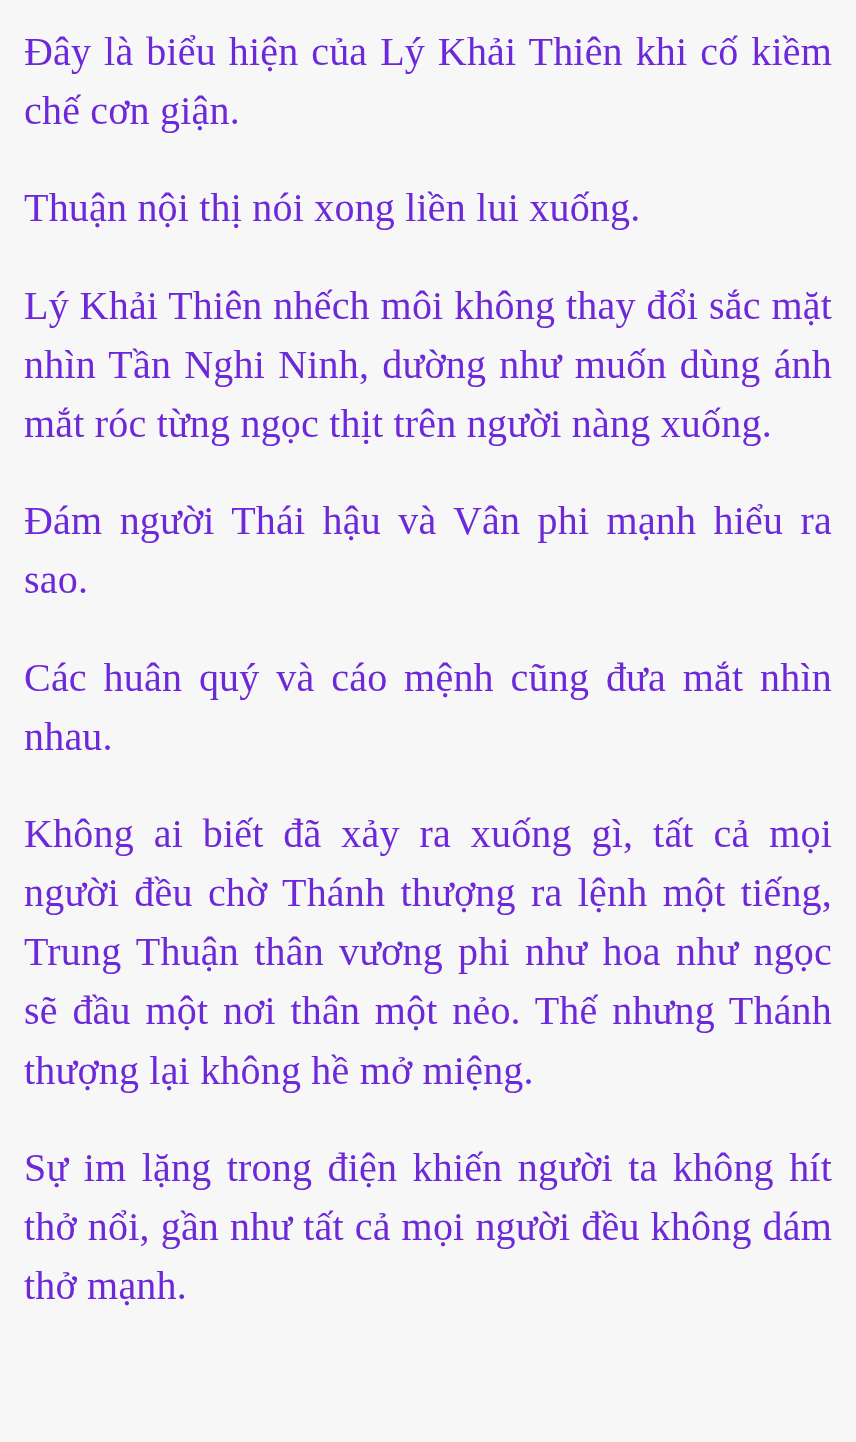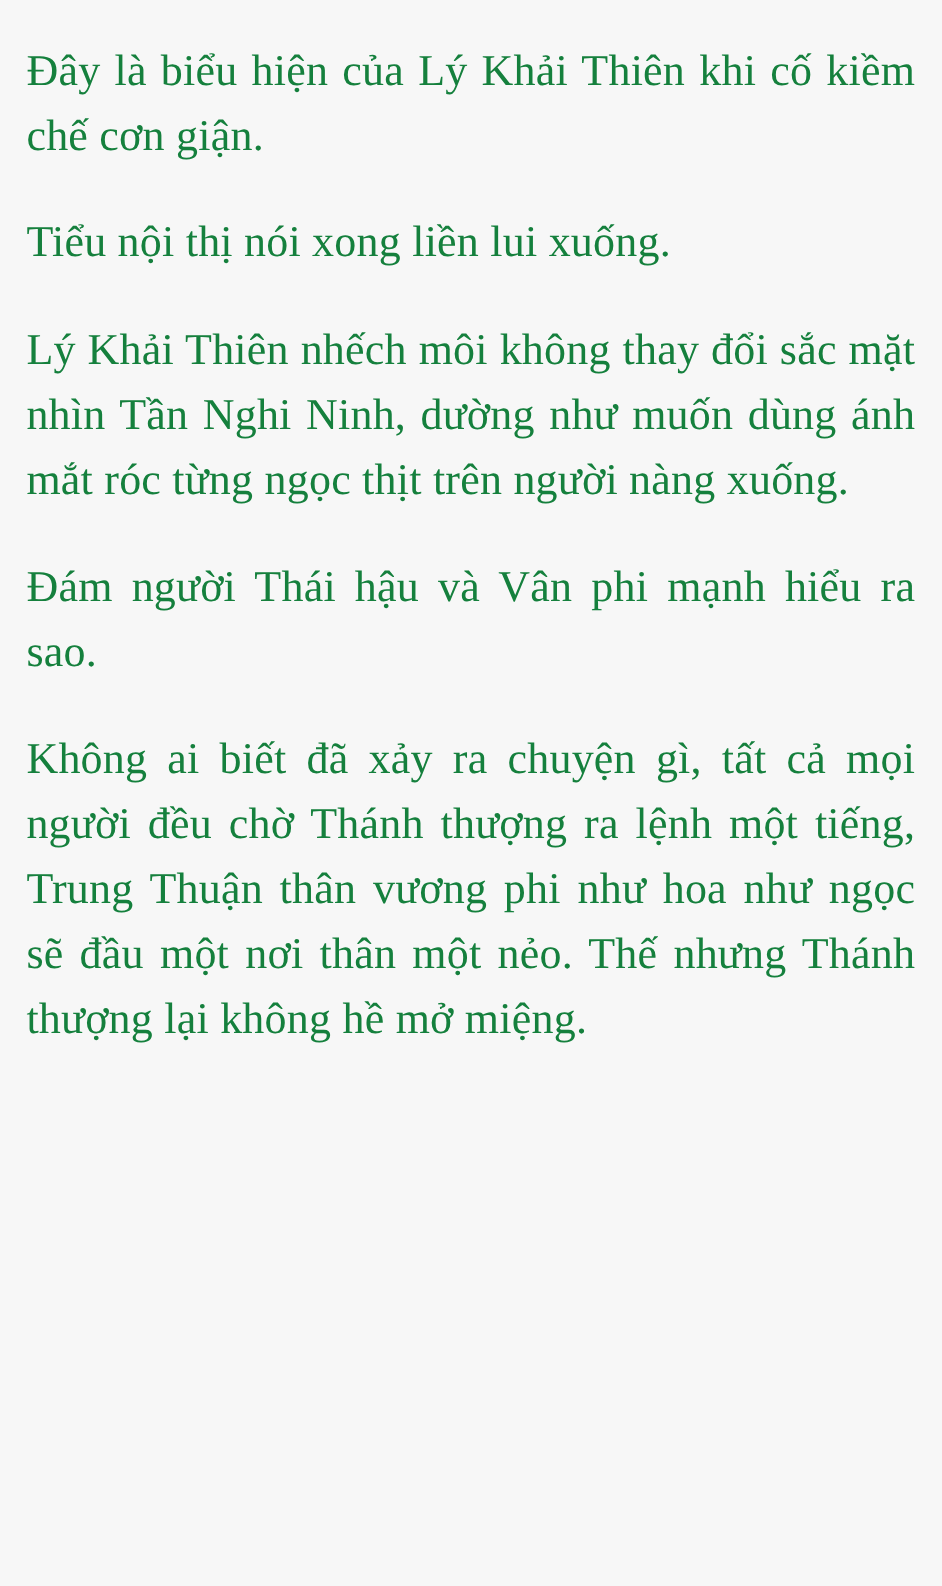--- a/index.html
+++ b/index.html
@@ -14,34 +14,36 @@
     color: #2b2b2b;
   }
   .reader {
     box-sizing: border-box;
     width: 856px;
     min-height: 1442px;
     padding: 22px 24px 24px 24px;
     background: #f7f7f7;
   }
   .para {
-    margin: 12px 0 38px 0;
+    margin: 0 0 38px 0;
     font-size: 40px;
     line-height: 1.48;
     text-align: justify;
     text-justify: inter-word;
     letter-spacing: 0.2px;
-    color: #15803d;
+    color: #6d28d9;
   }
   .para:last-child {
     margin-bottom: 0;
   }
 </style>
 </head>
 <body>
 
 <div class="reader">
   <p class="para">Đây là biểu hiện của Lý Khải Thiên khi cố kiềm chế cơn giận.</p>
-  <p class="para">Tiểu nội thị nói xong liền lui xuống.</p>
+  <p class="para">Thuận nội thị nói xong liền lui xuống.</p>
   <p class="para">Lý Khải Thiên nhếch môi không thay đổi sắc mặt nhìn Tần Nghi Ninh, dường như muốn dùng ánh mắt róc từng ngọc thịt trên người nàng xuống.</p>
   <p class="para">Đám người Thái hậu và Vân phi mạnh hiểu ra sao.</p>
-  <p class="para">Không ai biết đã xảy ra chuyện gì, tất cả mọi người đều chờ Thánh thượng ra lệnh một tiếng, Trung Thuận thân vương phi như hoa như ngọc sẽ đầu một nơi thân một nẻo. Thế nhưng Thánh thượng lại không hề mở miệng.</p>
+  <p class="para">Các huân quý và cáo mệnh cũng đưa mắt nhìn nhau.</p>
+  <p class="para">Không ai biết đã xảy ra xuống gì, tất cả mọi người đều chờ Thánh thượng ra lệnh một tiếng, Trung Thuận thân vương phi như hoa như ngọc sẽ đầu một nơi thân một nẻo. Thế nhưng Thánh thượng lại không hề mở miệng.</p>
+  <p class="para">Sự im lặng trong điện khiến người ta không hít thở nổi, gần như tất cả mọi người đều không dám thở mạnh.</p>
 </div>
 
 </body></html>

